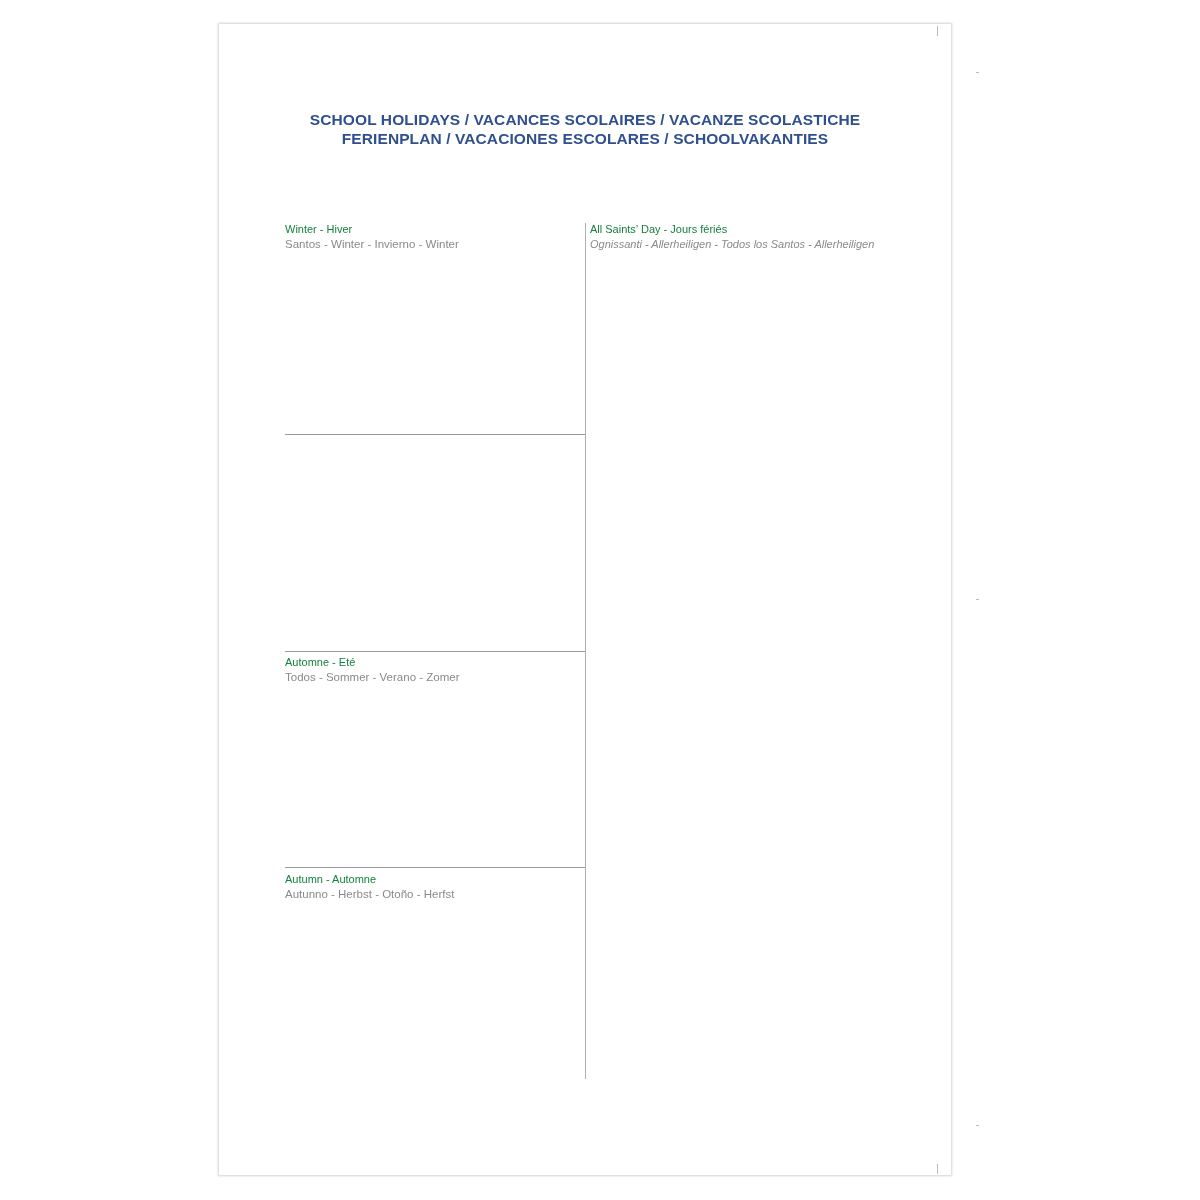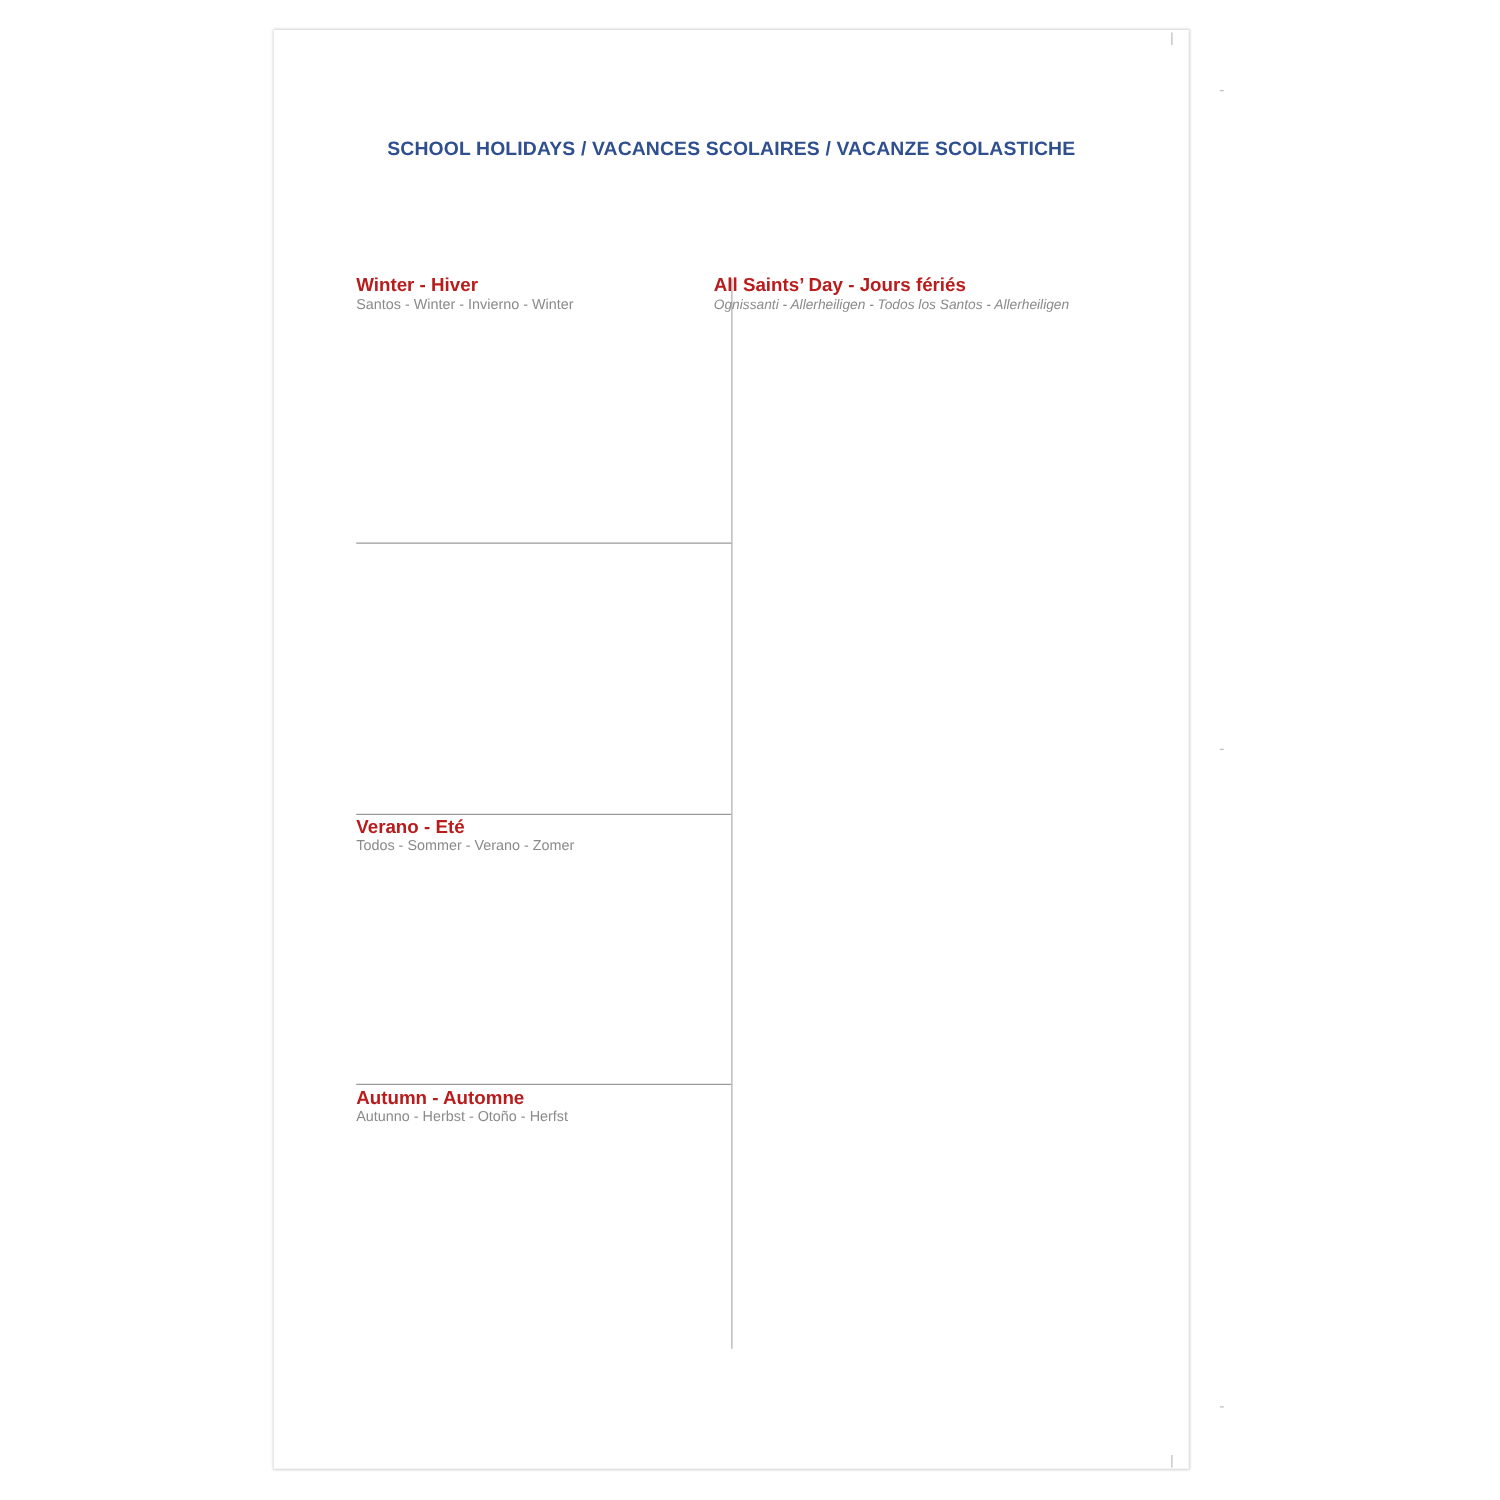--- a/index.html
+++ b/index.html
@@ -5,59 +5,60 @@
   html, body { margin:0; padding:0; }
   body { width:1200px; height:1200px; background:#ffffff; position:relative; overflow:hidden;
          font-family:"Liberation Sans", sans-serif; }
   .page { position:absolute; left:219px; top:24px; width:732px; height:1151px; background:#fff;
           box-shadow: 0 0 2px 1px rgba(0,0,0,0.18); }
   .crop { position:absolute; background:#bdbdbd; }
   .title { position:absolute; left:0; width:100%; top:86px; text-align:center; color:#2f4f8f;
            font-weight:bold; font-size:15.5px; line-height:19px; letter-spacing:0.1px; }
   .title div { white-space:nowrap; }
   .section { position:absolute; }
-  .sec-title { color:#b91c1c; font-weight:bold; font-size:15px; line-height:16px; white-space:nowrap; }
+  .sec-title { color:#15803d; font-weight:normal; font-size:11px; line-height:16px; white-space:nowrap; }
   .sec-sub { color:#8a8a8a; font-size:11.5px; line-height:14px; white-space:nowrap; margin-top:0px; }
   .hline { position:absolute; height:1px; background:#9a9a9a; }
   .vline { position:absolute; width:1px; background:#b0b0b0; }
 </style>
 </head>
 <body>
 
 <div class="page">
 
   <div class="crop" style="left:718px; top:2px; width:1px; height:10px;"></div>
   <div class="crop" style="left:718px; top:1140px; width:1px; height:10px;"></div>
   <div class="crop" style="left:757px; top:48px; width:3px; height:1px;"></div>
   <div class="crop" style="left:757px; top:575px; width:3px; height:1px;"></div>
   <div class="crop" style="left:757px; top:1101px; width:3px; height:1px;"></div>
 
   <div class="title">
     <div>SCHOOL HOLIDAYS / VACANCES SCOLAIRES / VACANZE SCOLASTICHE</div>
+    <div>FERIENPLAN / VACACIONES ESCOLARES / SCHOOLVAKANTIES</div>
   </div>
 
   <div class="vline" style="left:366px; top:199px; height:856px;"></div>
 
   <div class="hline" style="left:66px; top:410px; width:300px;"></div>
   <div class="hline" style="left:66px; top:627px; width:300px;"></div>
   <div class="hline" style="left:66px; top:843px; width:300px;"></div>
 
   <div class="section" style="left:66px; top:197px;">
     <div class="sec-title">Winter - Hiver</div>
     <div class="sec-sub">Santos - Winter - Invierno - Winter</div>
   </div>
 
 
   <div class="section" style="left:66px; top:630px;">
-    <div class="sec-title">Verano - Eté</div>
+    <div class="sec-title">Automne - Eté</div>
     <div class="sec-sub">Todos - Sommer - Verano - Zomer</div>
   </div>
 
   <div class="section" style="left:66px; top:847px;">
     <div class="sec-title">Autumn - Automne</div>
     <div class="sec-sub">Autunno - Herbst - Otoño - Herfst</div>
   </div>
 
-  <div class="section" style="left:352px; top:197px;">
+  <div class="section" style="left:371px; top:197px;">
     <div class="sec-title">All Saints’ Day - Jours fériés</div>
     <div class="sec-sub" style="font-size:11px;font-style:italic;">Ognissanti - Allerheiligen - Todos los Santos - Allerheiligen</div>
   </div>
 </div>
 
 </body></html>

